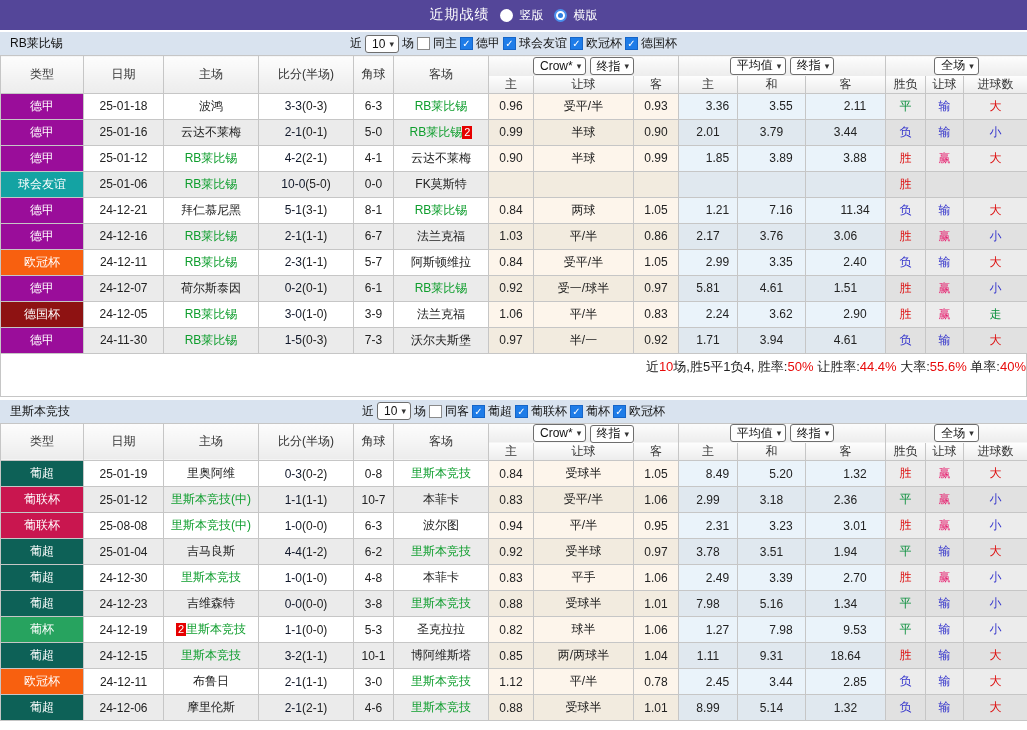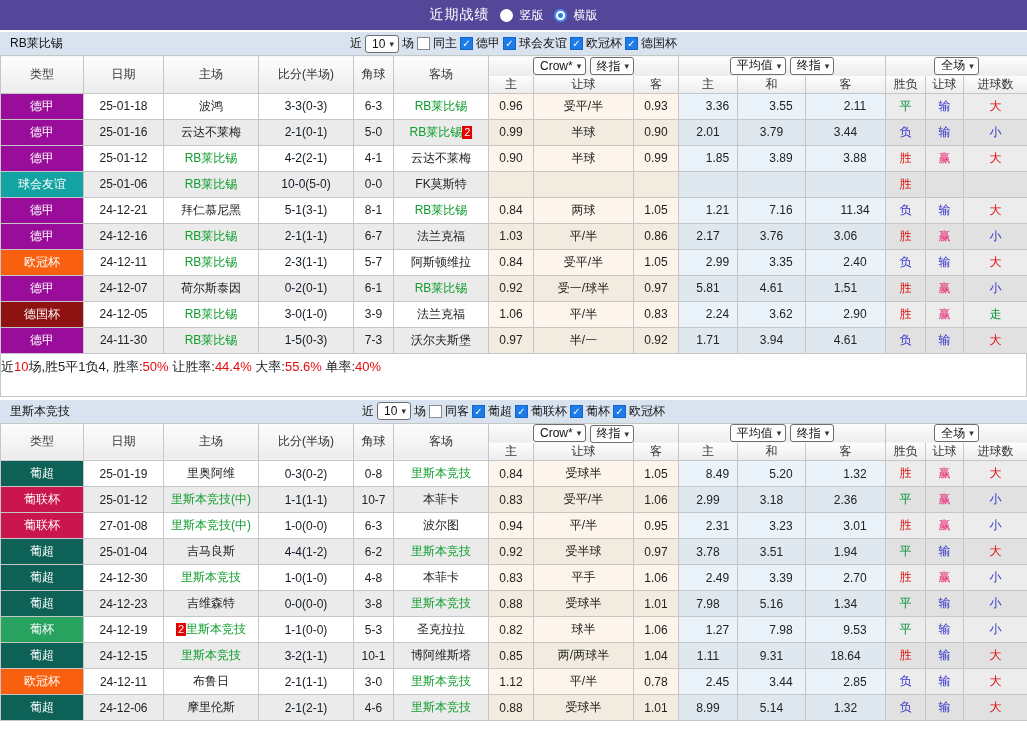--- a/index.html
+++ b/index.html
@@ -55,21 +55,21 @@
   td.league { color: #fff; }
   .hl { color: #0f9e2e; }
   .ft { color: #0f172a; }
   .badge { display: inline-block; background: #e60000; color: #fff;
     font-size: 11px; line-height: 13px; padding: 0 2px; }
   .c-r { color: #dd1111; }
   .c-g { color: #0a8f3c; }
   .c-b { color: #3333cc; }
   .c-p { color: #e61e6e; }
   
-  .summary { height: 43px; line-height: 25px; text-align: left;
+  .summary { height: 43px; line-height: 25px; text-align: right;
     border: 1px solid #c6c6c6; border-top: none; background: #fff; font-size: 13px; }
   .summary .sk { color: #222; }
   .summary .sr { color: #e80b0b; }
   .gap2 { height: 2px; } .gap3 { height: 3px; }
 </style>
 </head>
 <body>
 
 <div class="titlebar">
   <span class="ttl">近期战绩</span>
@@ -449,21 +449,21 @@
             <td>1.06</td>
             <td>2.99</td>
             <td>3.18</td>
             <td>2.36</td>
             <td><span class="c-g">平</span></td>
             <td><span class="c-p">赢</span></td>
             <td><span class="c-b">小</span></td>
           </tr>
           <tr class="odd">
             <td class="league" style="background: rgb(201, 22, 79);">葡联杯</td>
-            <td>27-01-08</td>
+            <td>25-08-08</td>
             <td class="team"><span class="hl">里斯本竞技(中)</span></td>
             <td><span class="ft">1-0</span><span>(0-0)</span></td>
             <td>6-3</td>
             <td class="team"><span class="">波尔图</span></td>
             <td>0.94</td>
             <td>平/半</td>
             <td>0.95</td>
             <td>2.31</td>
             <td>3.23</td>
             <td>3.01</td>

